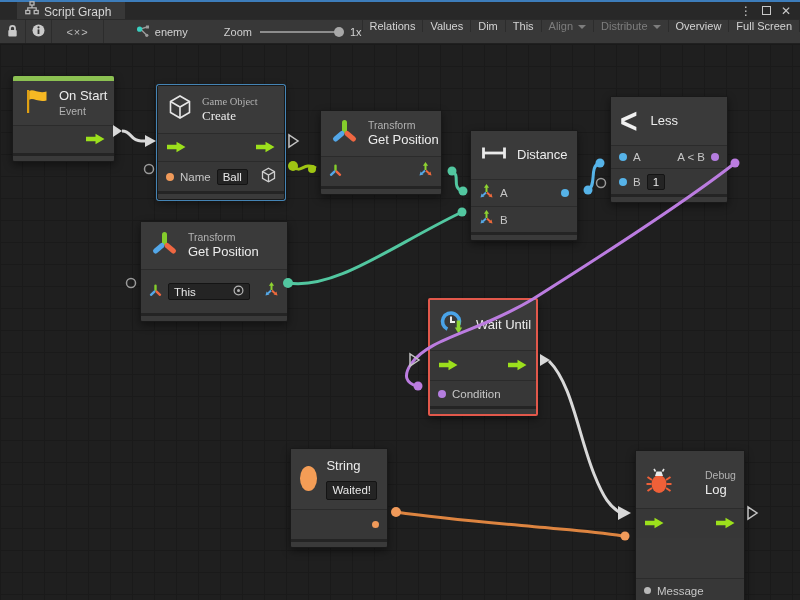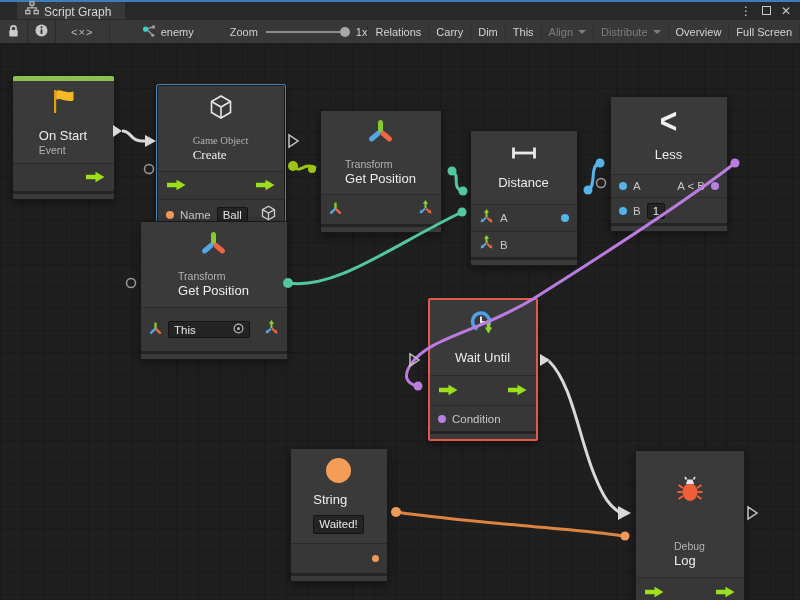--- a/index.html
+++ b/index.html
@@ -28,38 +28,38 @@
   .tool-btn.iconbtn { width:28px; padding:0; }
   .tool-btn.codebtn { width:54px; }
   .tool-btn.disabled { color:#7d7d7d; }
   .caret { width:0; height:0; border-left:4px solid transparent; border-right:4px solid transparent;
     border-top:4px solid #7d7d7d; margin-left:5px; margin-top:1px; }
   .graph-ref { display:flex; align-items:center; gap:5px; padding:0 10px; margin-left:22px; }
   .zoom-group { display:flex; align-items:center; gap:8px; margin-left:26px; }
   .zoom-track { position:relative; width:82px; height:2px; background:#8d8d8d; }
   .zoom-handle { position:absolute; right:-2px; top:-4px; width:10px; height:10px;
     border-radius:50%; background:#a8a8a8; }
-  .right-group { margin-left:auto; display:flex; align-items:center; }
+  .right-group { margin-left:auto; display:flex; align-items:flex-start; }
   .right-group .tool-btn:first-child { border-left:1px solid #2c2c2c; }
   .code-glyph { font-size:11px; color:#bdbdbd; letter-spacing:1px; }
 
   
   .canvas { position:absolute; left:0; top:44px; width:800px; height:556px; background:#1f1f1f;
     background-image:
       linear-gradient(#1a1a1a 1px, transparent 1px),
       linear-gradient(90deg, #1a1a1a 1px, transparent 1px);
     background-size:22px 22px; overflow:hidden; }
 
   
   .node { position:absolute; background:#383838; border:1px solid #191919; border-radius:2px;
     box-shadow:0 3px 8px rgba(0,0,0,0.45); z-index:2; }
   .node.selected { box-shadow:0 0 0 1px #4584b4, 0 3px 8px rgba(0,0,0,0.45); }
   .node.highlighted { border:2px solid #e2584b; }
   .accent { height:5px; background:#8cc152; border-radius:2px 2px 0 0; }
-  .hdr { display:flex; align-items:center; gap:9px; padding:6px 10px 6px 9px; background:#3a3a3a;flex-direction:column; }
+  .hdr { display:flex; align-items:center; gap:9px; padding:6px 10px 6px 9px; background:#3a3a3a; }
   .titles { display:flex; flex-direction:column; line-height:1.25; }
   .t-big { font-size:13px; color:#ececec; white-space:nowrap; }
   .t-small { font-size:10.5px; color:#b2b2b2; white-space:nowrap; }
   .row { display:flex; align-items:center; gap:6px; padding:0 8px; background:#373737;
     border-top:1px solid #2b2b2b; }
   .ftr { height:8px; background:#3a3a3a; border-top:3px solid #242424; border-radius:0 0 2px 2px; }
   .spacer { flex:1; }
   .dot { border-radius:50%; flex:0 0 auto; }
   .dot8 { width:8px; height:8px; }
   .dot7 { width:7px; height:7px; }
@@ -139,21 +139,21 @@
     </div>
     <div class="zoom-group">
       <span style="color:#cfcfcf;">Zoom</span>
       <span class="zoom-track">
         <span class="zoom-handle"></span>
       </span>
       <span>1x</span>
     </div>
     <div class="right-group">
       <div class="tool-btn">Relations</div>
-      <div class="tool-btn">Carry</div>
+      <div class="tool-btn">Values</div>
       <div class="tool-btn">Dim</div>
       <div class="tool-btn">This</div>
       <div class="tool-btn disabled">
         <span>Align</span>
         <span class="caret"></span>
       </div>
       <div class="tool-btn disabled">
         <span>Distribute</span>
         <span class="caret"></span>
       </div>
@@ -426,21 +426,21 @@
         </div>
       </div>
       <div class="row" style="height:30px;">
         <span class="spacer"></span>
         <span class="dot dot7" style="background:#f09a5a;"></span>
       </div>
       <div class="ftr"></div>
     </div>
 
     <div class="node" style="left:635px; top:406px; width:110px;">
-      <div class="hdr" style="padding-top:24px; padding-bottom:8px;gap:32px;">
+      <div class="hdr" style="padding-top:16px; padding-bottom:8px;gap:32px;">
         <span>
           <svg width="28" height="29" viewBox="0 0 28 29">
             <g stroke="#ef6038" stroke-width="2" fill="none">
               <path d="M7,13 L2.5,10"></path>
                 <path d="M6.5,17 H1.5"></path>
                 <path d="M7,21 L2.5,24"></path>
               <path d="M21,13 L25.5,10"></path>
                 <path d="M21.5,17 H26.5"></path>
                 <path d="M21,21 L25.5,24"></path>
             </g>

